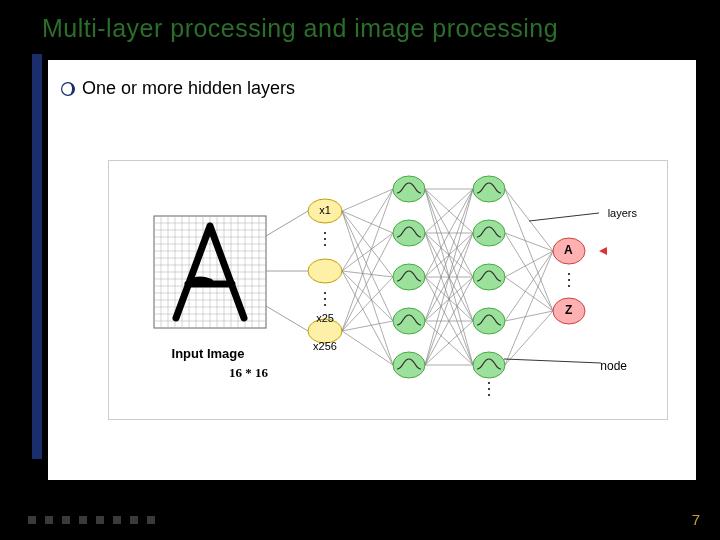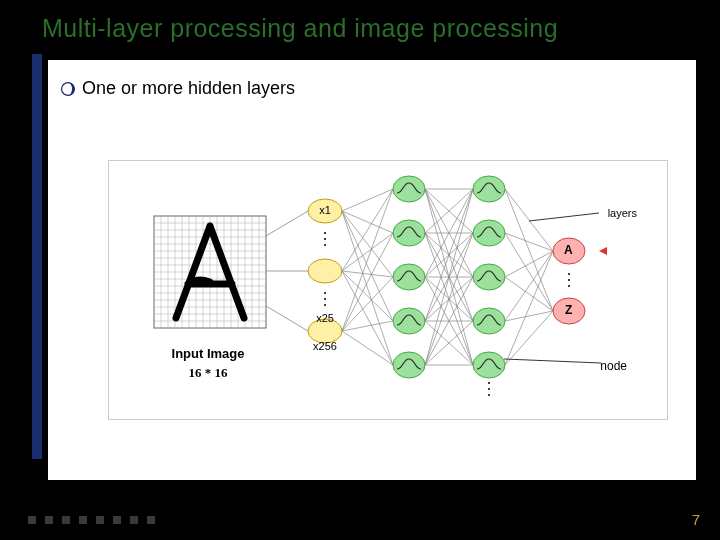--- a/index.html
+++ b/index.html
@@ -76,21 +76,21 @@
     text-align: center;
     font-size: 13px;
     font-weight: 600;
     color: #000;
   }
   .input-img-dim {
     position: absolute;
     left: 39px;
     top: 204px;
     width: 120px;
-    text-align: center;
+    text-align: right;
     font-family: "Times New Roman", serif;
     font-size: 13px;
     font-weight: 700;
   }
   .weights-label {
     position: absolute;
     right: 30px;
     top: 46px;
     font-size: 11px;
     color: #000;

